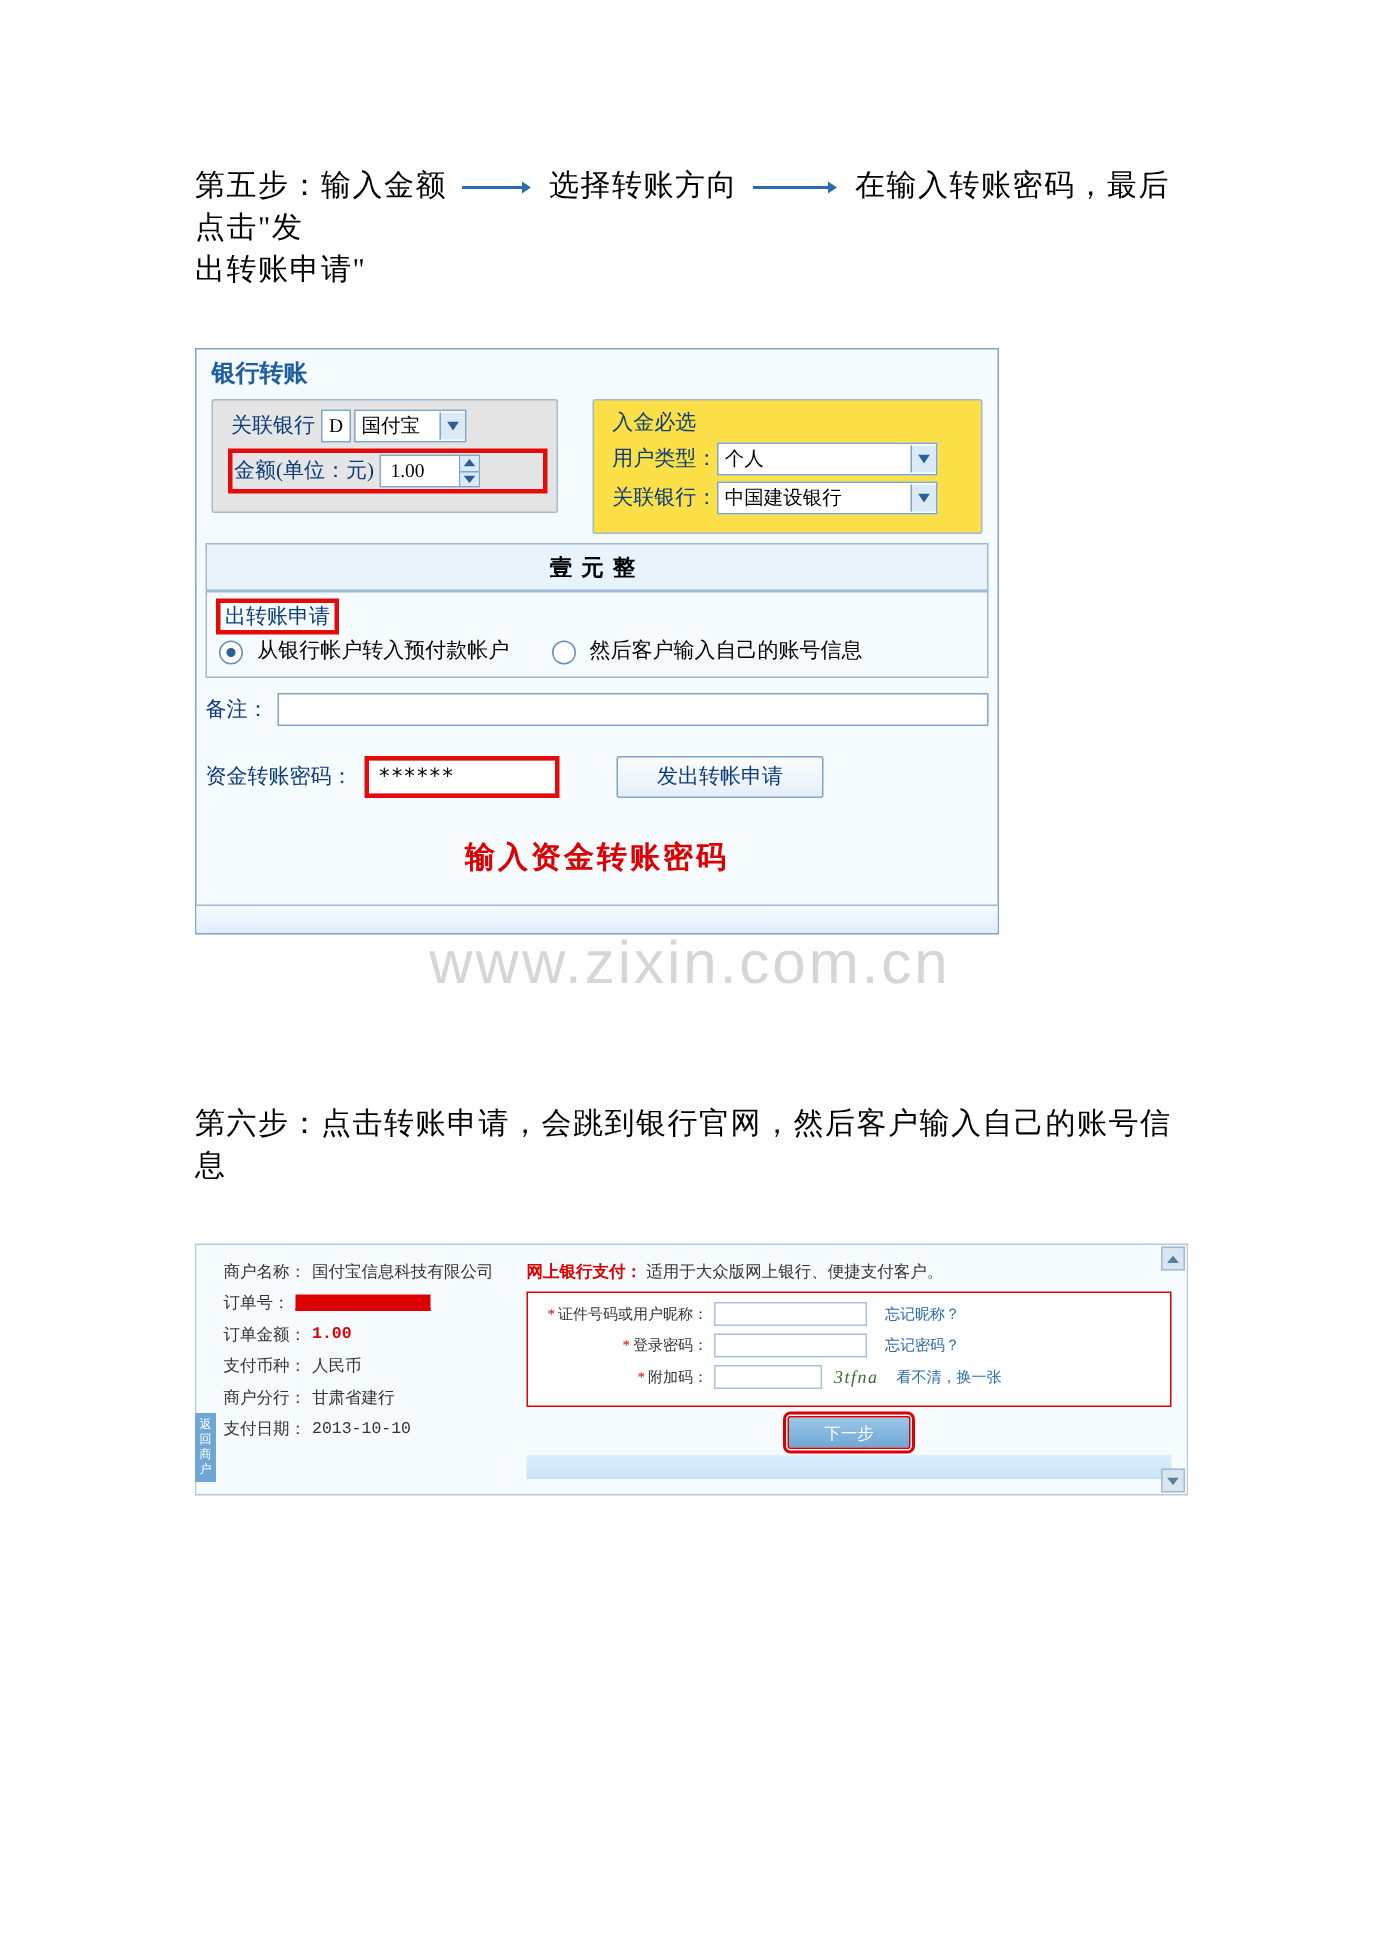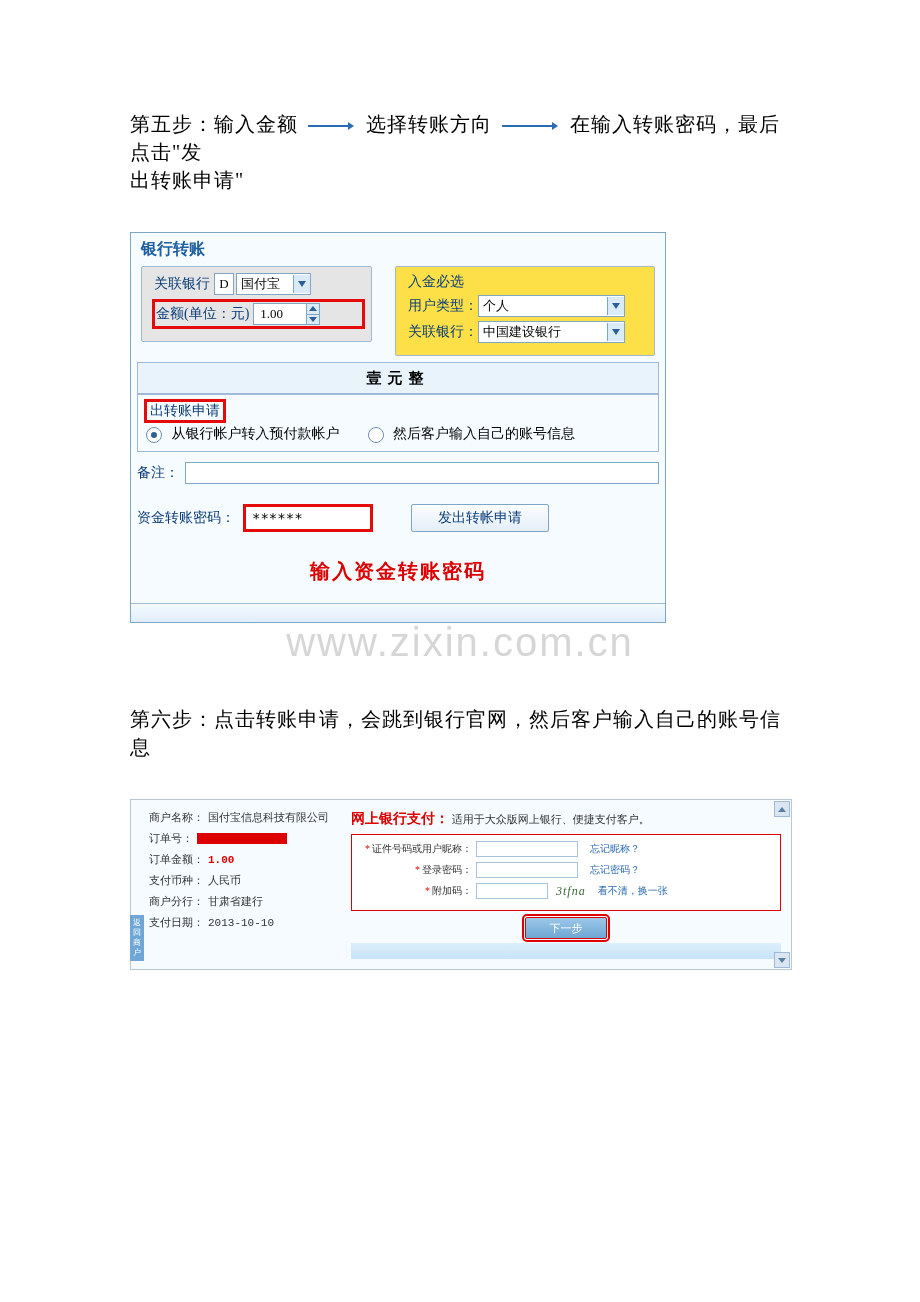--- a/index.html
+++ b/index.html
@@ -225,21 +225,21 @@
     background:#d00; color:#d00;
     border-bottom: 2px solid #d00;
     min-width: 90px; height:9px;
   }
   .pay-col {
     flex:1;
     padding: 10px 10px 10px 4px;
     font-size: 11px;
     color:#333;
   }
-  .pay-title { color:#d00; font-weight:bold; font-size:14px; display:inline; }
+  .pay-title { color:#d00; font-weight:bold; font-size:11px; display:inline; }
   .pay-sub { color:#333; font-size:11px; display:inline; }
   .pay-form {
     border:1px solid #d00;
     padding: 6px 10px 6px 10px;
     margin-top:6px;
     background:#fff;
   }
   .pay-form .prow {
     display:flex; align-items:center; margin-bottom:5px; gap:4px;
   }
@@ -405,21 +405,21 @@
       </span>
     </div>
 
     <div class="redtext-center">输入资金转账密码</div>
 
     <div class="shot1-footer"></div>
   </div>
 
   <div class="watermark">www.zixin.com.cn</div>
 
-  <div class="instr" style="margin-top:82px;">第六步：点击转账申请，会跳到银行官网，然后客户输入自己的账号信息</div>
+  <div class="instr" style="margin-top:112px;">第六步：点击转账申请，会跳到银行官网，然后客户输入自己的账号信息</div>
 
   <div class="shot2">
     <div class="scroll-up">
         <svg width="8" height="5">
           <polygon points="4,0 8,5 0,5" fill="#5a7ea0"></polygon>
         </svg>
       </div>
     <div class="scroll-down">
         <svg width="8" height="5">
           <polygon points="0,0 8,0 4,5" fill="#5a7ea0"></polygon>

